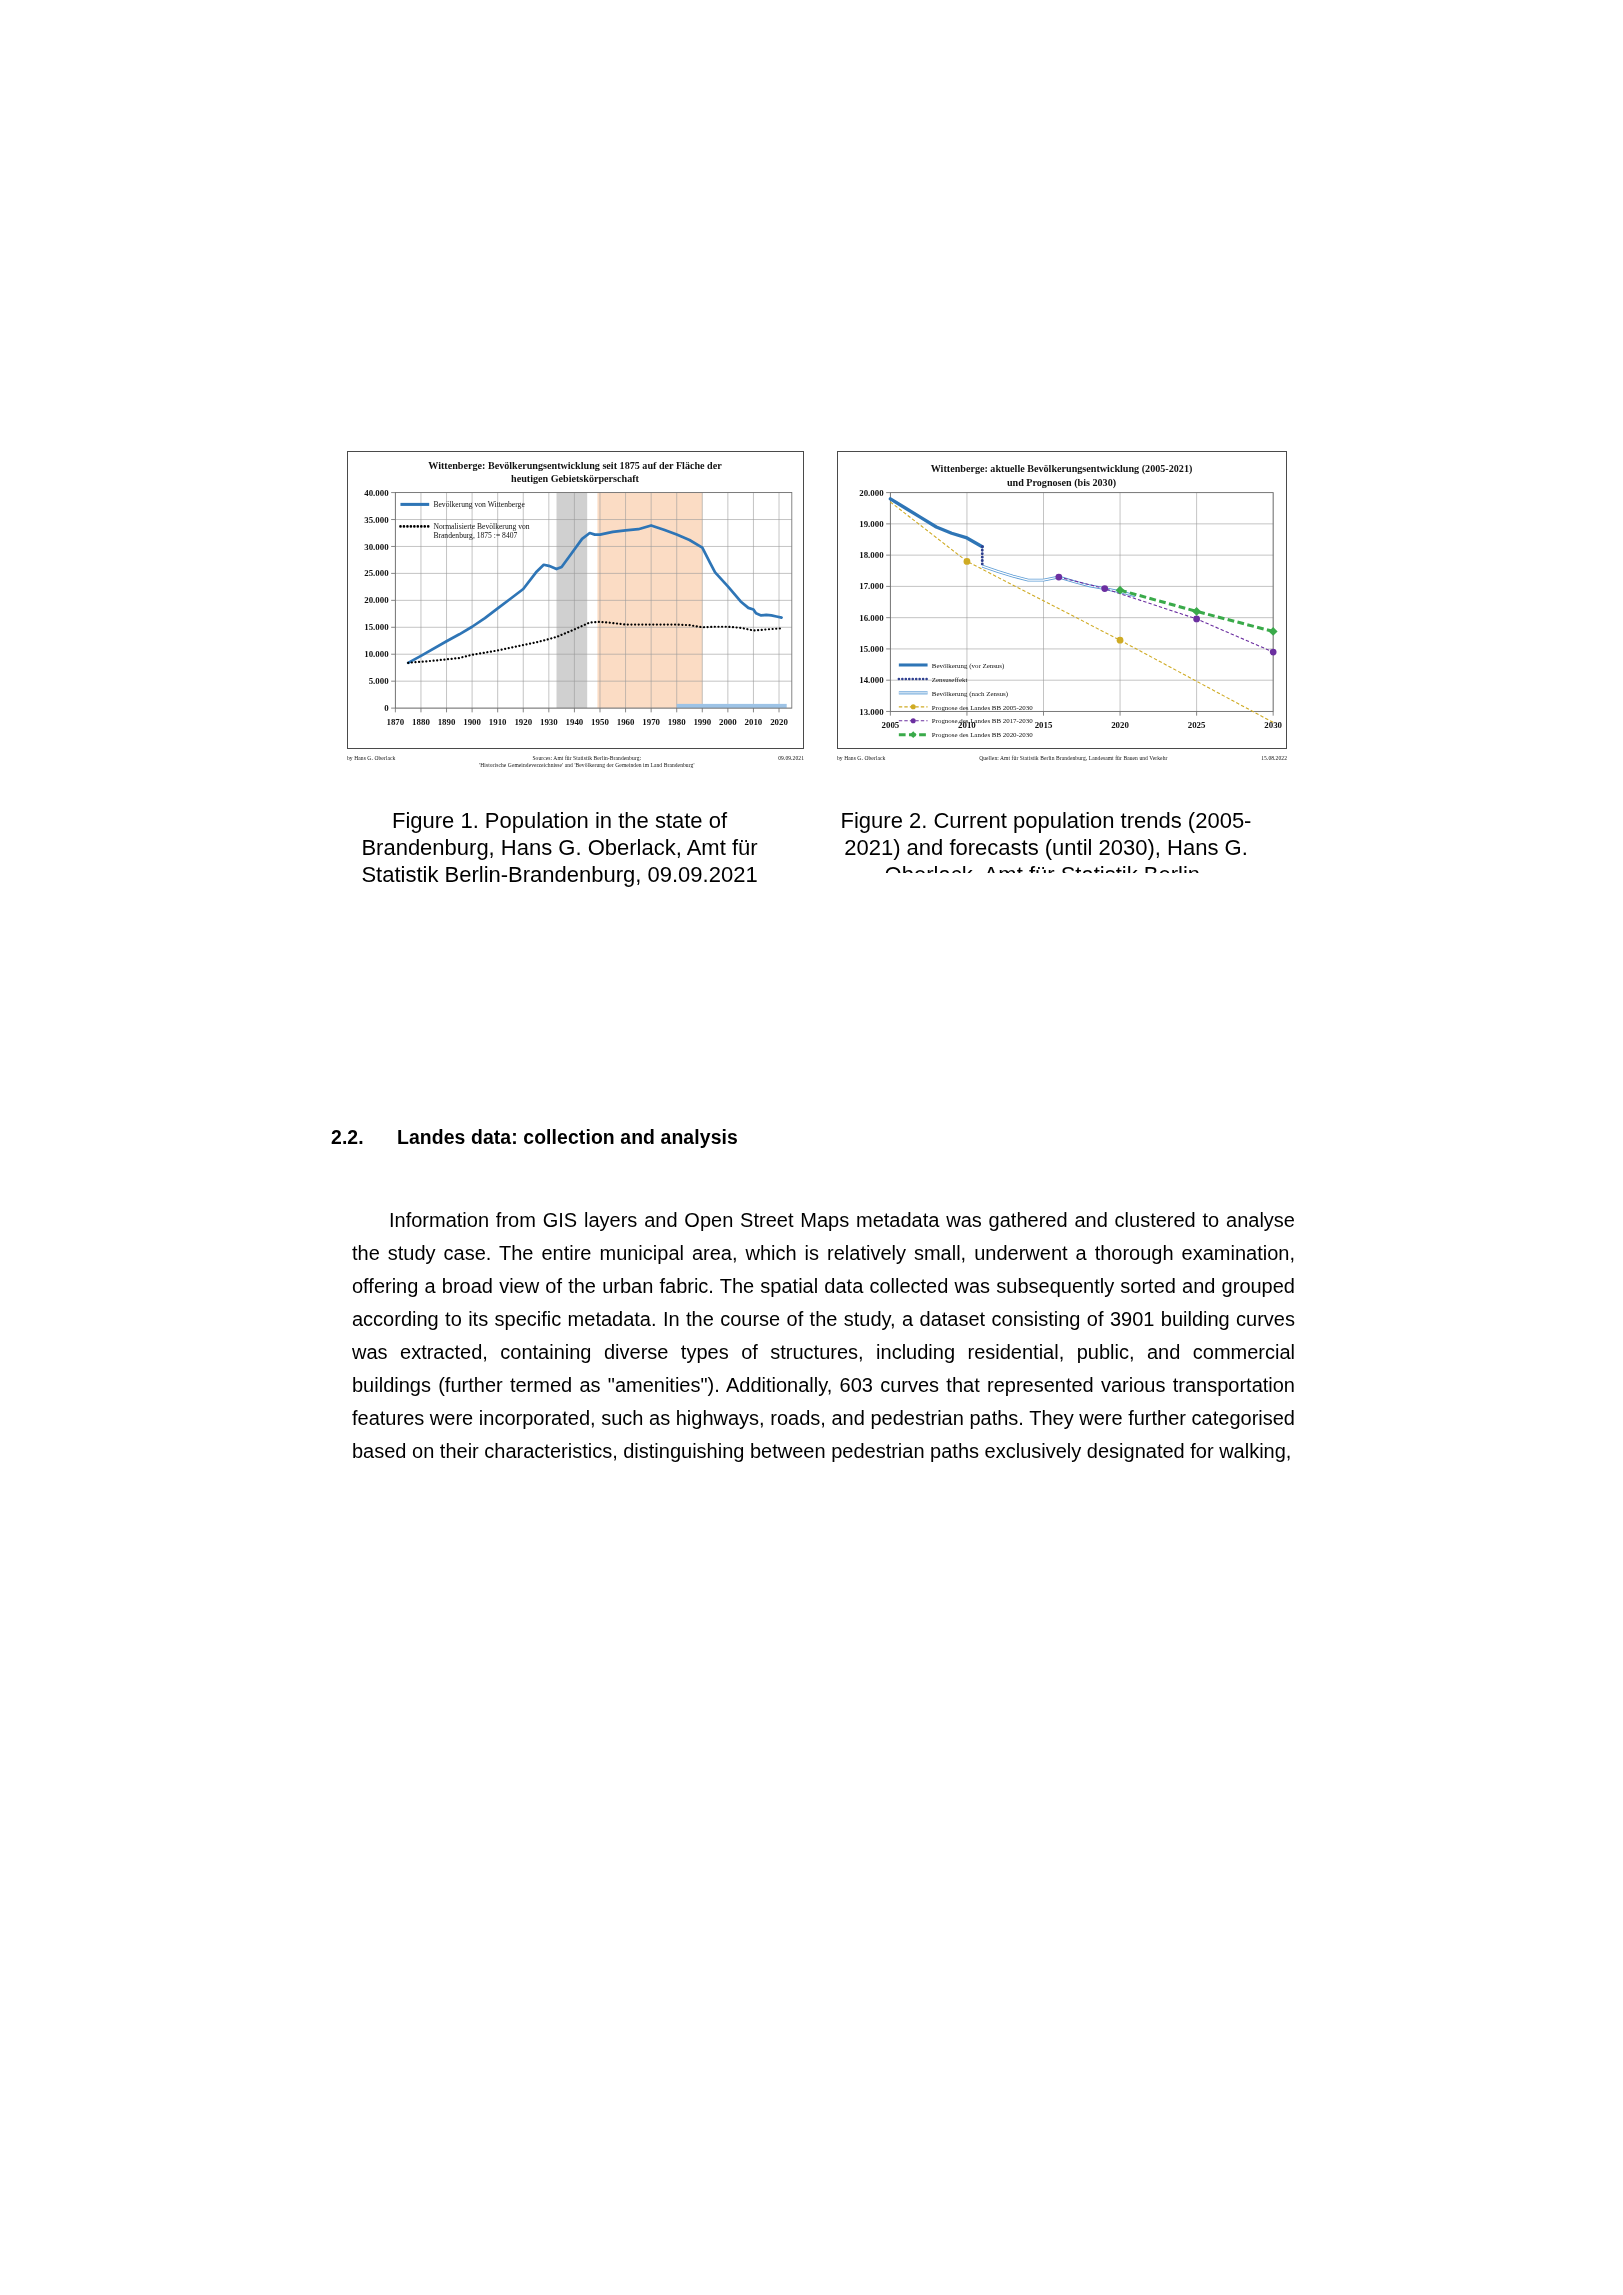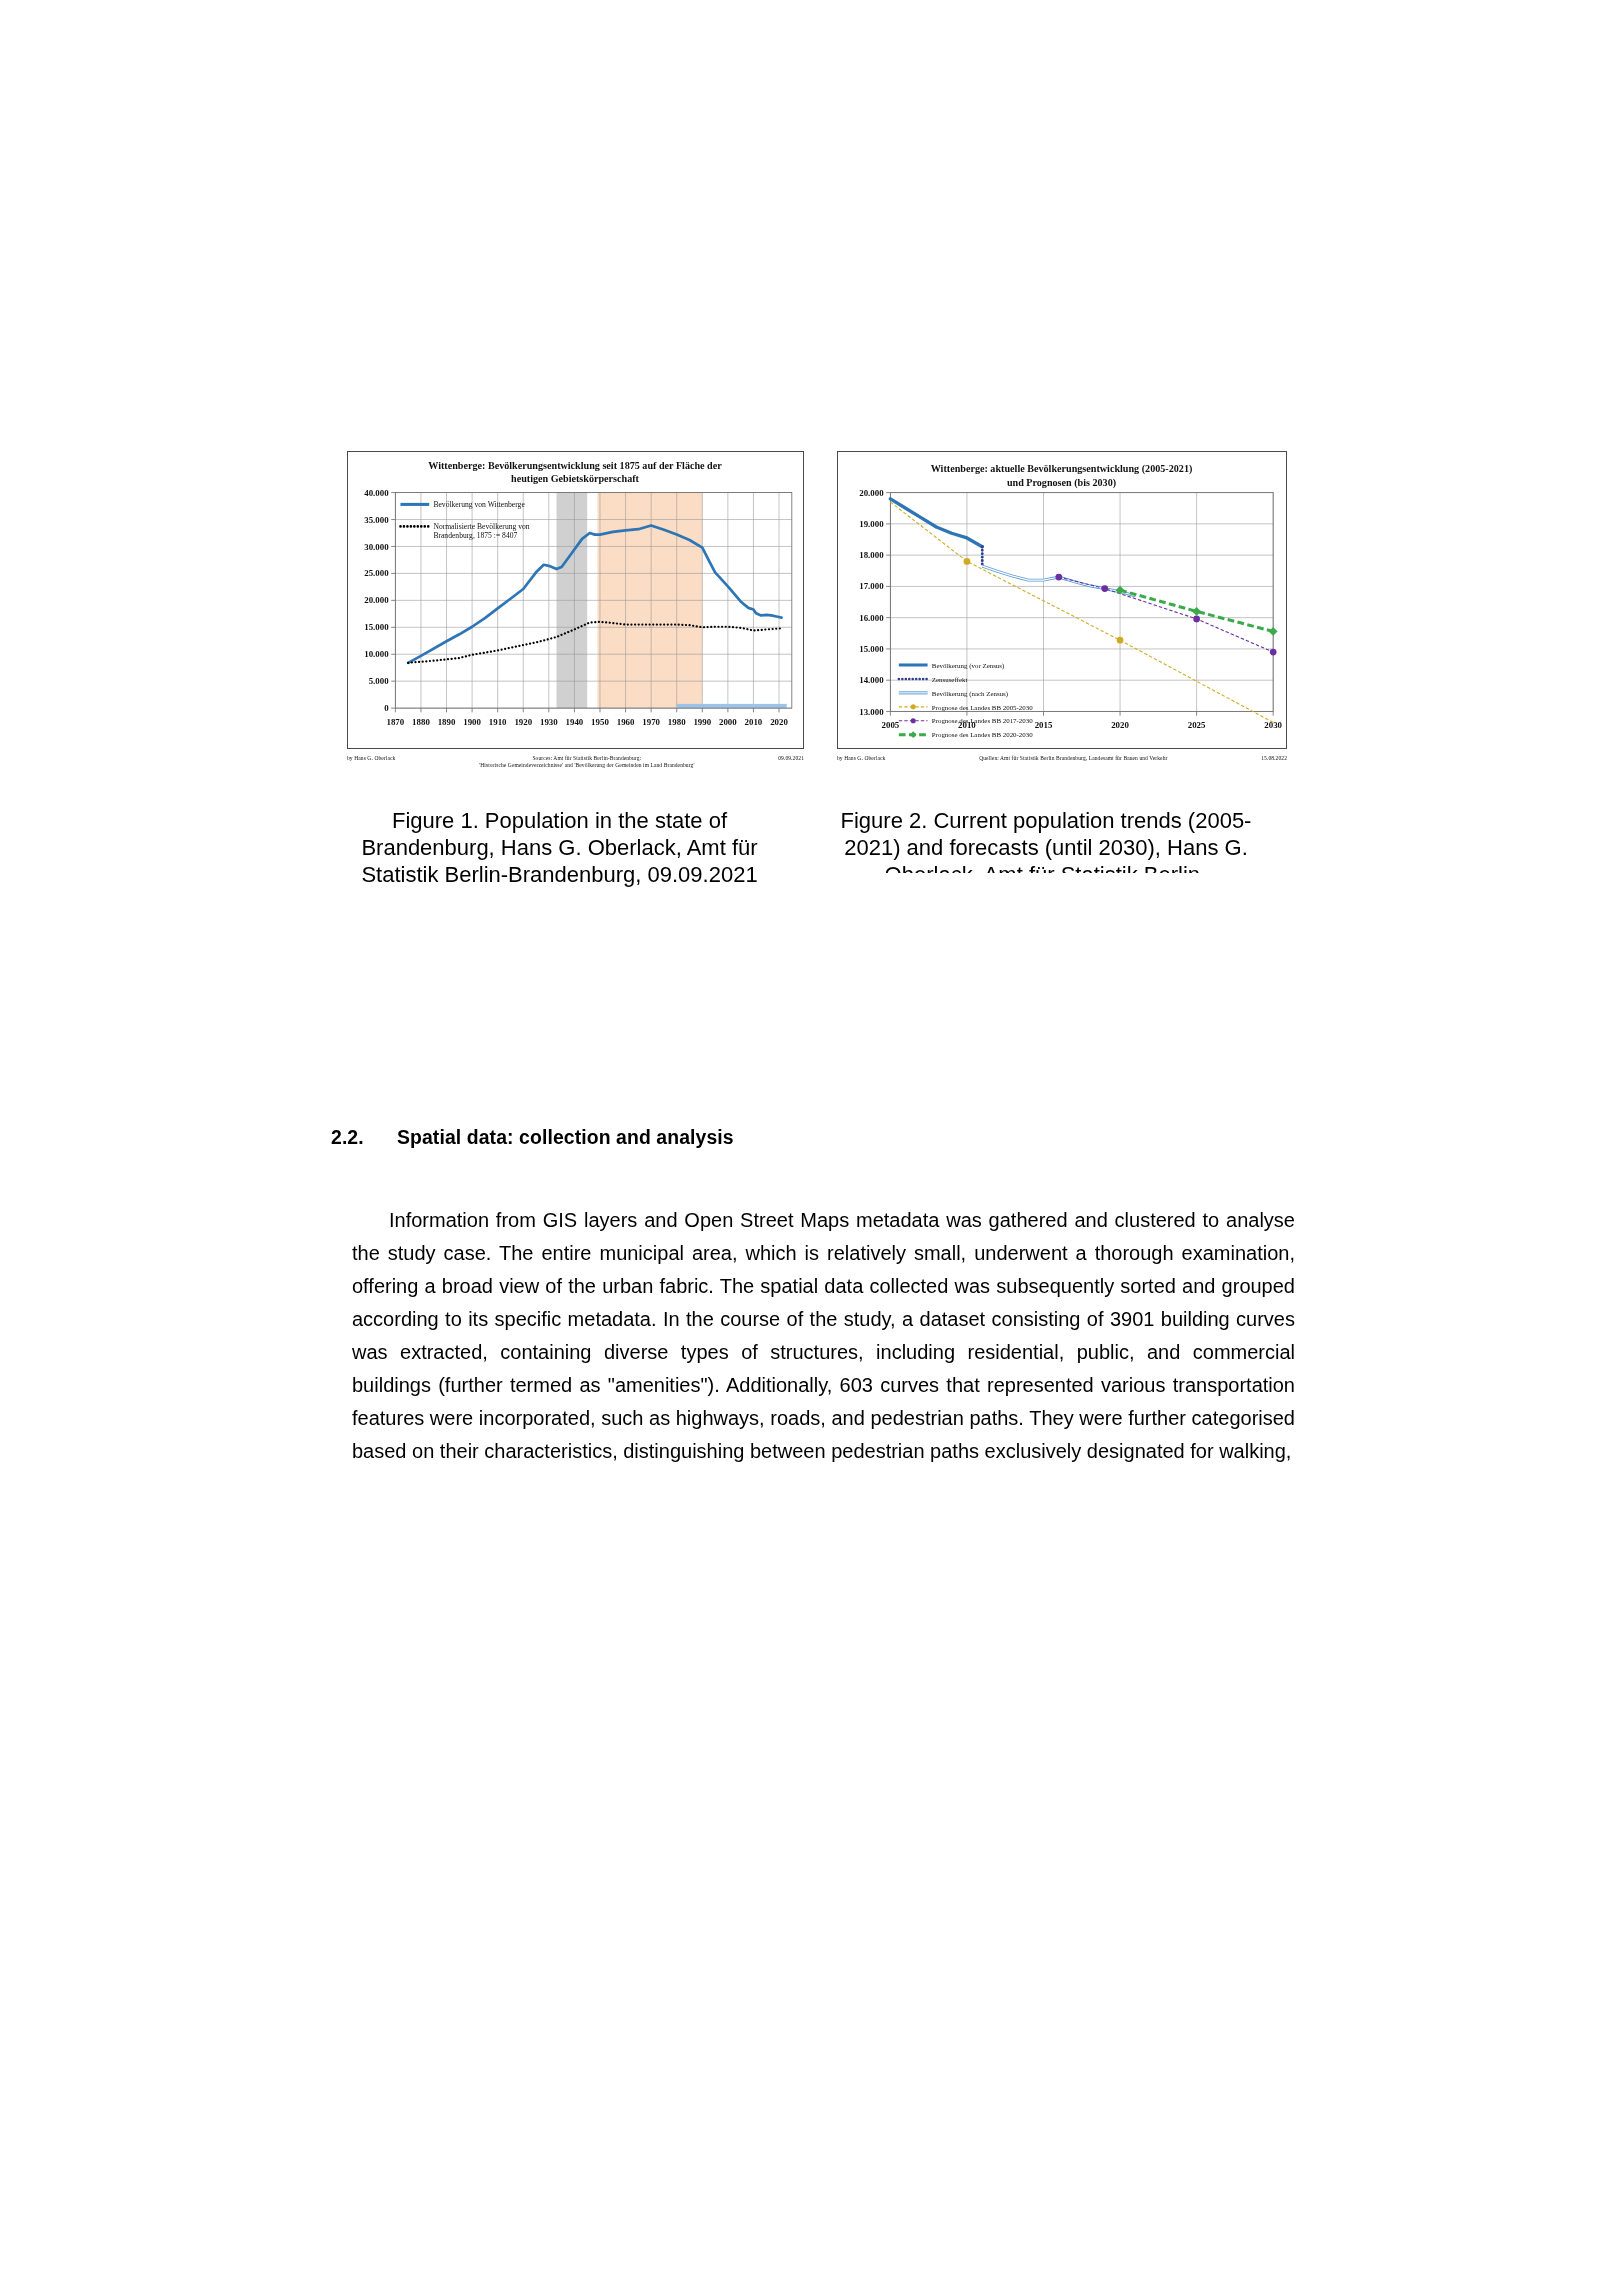--- a/index.html
+++ b/index.html
@@ -318,19 +318,19 @@
     </div>
 
   </div>
 
   <div class="caption-row">
     <div class="caption cap1">Figure 1. Population in the state of Brandenburg, Hans G. Oberlack, Amt für Statistik Berlin-Brandenburg, 09.09.2021</div>
     <div class="caption cap2">Figure 2. Current population trends (2005-2021) and forecasts (until 2030), Hans G. Oberlack, Amt für Statistik Berlin-Brandenburg, 15.08.2022</div>
   </div>
 
   <div class="section-heading">
-    <span class="sec-num">2.2.</span><span>Spatial data: collection and analysis</span>
+    <span class="sec-num">2.2.</span><span>Landes data: collection and analysis</span>
   </div>
 
   <p class="body-par">Information from GIS layers and Open Street Maps metadata was gathered and clustered to analyse the study case. The entire municipal area, which is relatively small, underwent a thorough examination, offering a broad view of the urban fabric. The spatial data collected was subsequently sorted and grouped according to its specific metadata. In the course of the study, a dataset consisting of 3901 building curves was extracted, containing diverse types of structures, including residential, public, and commercial buildings (further termed as "amenities"). Additionally, 603 curves that represented various transportation features were incorporated, such as highways, roads, and pedestrian paths. They were further categorised based on their characteristics, distinguishing between pedestrian paths exclusively designated for walking,</p>
 
 </div>
 
 
 </body></html>

